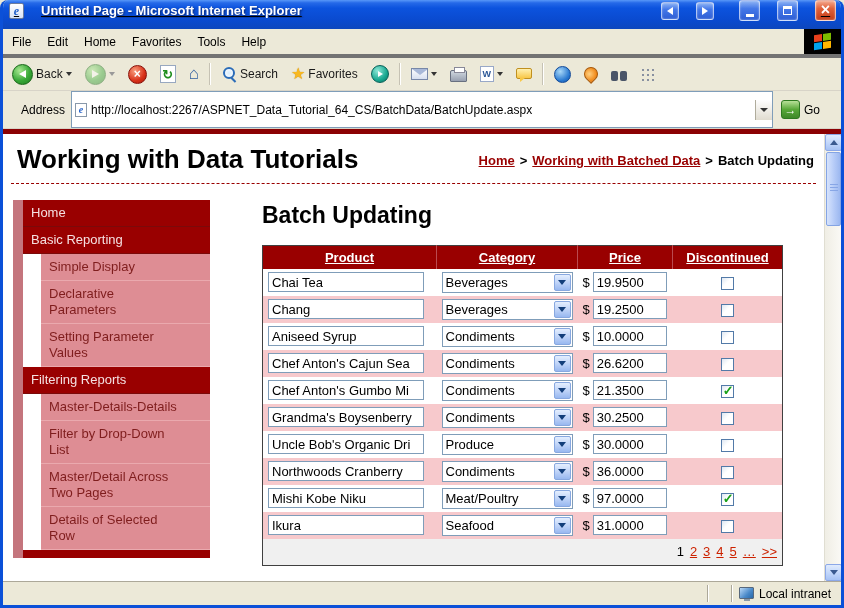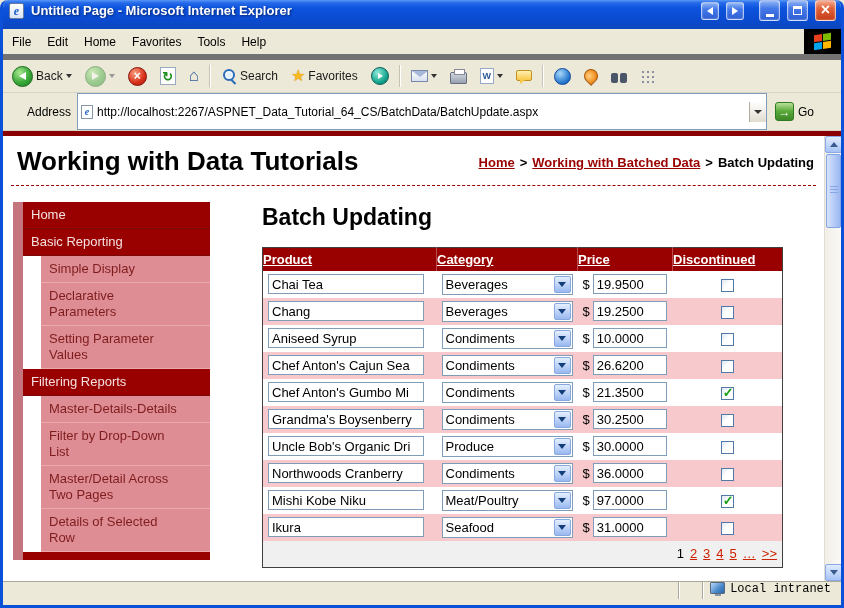--- a/index.html
+++ b/index.html
@@ -1,37 +1,37 @@
 <!DOCTYPE html>
 <html><head>
 <meta charset="utf-8">
 <style>
   *{box-sizing:border-box;margin:0;padding:0;}
   html,body{width:844px;height:608px;overflow:hidden;font-family:"Liberation Sans",sans-serif;background:#ECE9D8;}
   .window{width:844px;height:608px;display:flex;flex-direction:column;background:#ECE9D8;border:3px solid #0B50D8;border-top:none;border-radius:8px 8px 0 0;overflow:hidden;}
 
   
-  .titlebar{flex:0 0 29px;display:flex;align-items:center;gap:7px;padding:0 5px 8px 6px;
-    background:linear-gradient(180deg,#5898F8 0%,#2569E8 10%,#0C53DE 28%,#0A4ACF 70%,#0D47BD 100%);}
+  .titlebar{flex:0 0 29px;display:flex;align-items:center;gap:17px;padding:0 5px 8px 6px;
+    background:linear-gradient(180deg,#5898F8 0%,#2569E8 10%,#0C53DE 28%,#0A4ACF 70%,#0D47BD 100%);text-decoration:underline;}
   .ie-page{width:15px;height:16px;background:linear-gradient(180deg,#fff,#D8E4F8);border:1px solid #6C7C9C;border-radius:2px;display:flex;align-items:center;justify-content:center;flex:0 0 15px;}
   .ie-page::before{content:"e";font-family:"Liberation Serif",serif;font-style:italic;font-weight:bold;font-size:12px;color:#2360C8;line-height:1;}
   .title-text{flex:1;color:#fff;font-size:13px;font-weight:bold;text-shadow:1px 1px 2px rgba(10,30,90,.8);white-space:nowrap;overflow:hidden;}
   .cap-btn{width:21px;height:21px;border-radius:3px;border:1px solid rgba(255,255,255,.6);display:flex;align-items:center;justify-content:center;flex:0 0 auto;
     background:linear-gradient(180deg,#8FB4F4 0%,#4478E8 40%,#2E5ED4 100%);box-shadow:inset 0 0 2px rgba(255,255,255,.5);}
   .cap-btn.small{width:18px;height:18px;}
   .cap-btn.mleft{margin-left:8px;}
   .cap-btn.close{background:linear-gradient(180deg,#F4A88C 0%,#E0613A 40%,#C33D18 100%);}
   .g-min{width:8px;height:3px;background:#fff;margin-top:9px;}
   .g-max{width:9px;height:9px;border:1px solid #fff;border-top-width:3px;}
   .g-close::before{content:"×";color:#fff;font-size:16px;font-weight:bold;line-height:1;display:block;margin-top:-2px;}
   .g-left{width:0;height:0;border-top:4px solid transparent;border-bottom:4px solid transparent;border-right:6px solid #fff;}
   .g-right{width:0;height:0;border-top:4px solid transparent;border-bottom:4px solid transparent;border-left:6px solid #fff;}
 
   
-  .menubar{flex:0 0 25px;display:flex;align-items:center;background:#ECE9D8;border-bottom:6px solid #737373;padding-left:1px;}
+  .menubar{flex:0 0 25px;display:flex;align-items:center;background:#ECE9D8;border-bottom:4px solid #737373;padding-left:1px;}
   .menu-items{display:flex;align-items:center;}
   .menu-item{padding:4px 8px;font-size:12px;color:#000;}
   .flag-box{margin-left:auto;width:37px;height:25px;background:#000;display:flex;align-items:center;justify-content:center;}
   .flag{display:grid;grid-template-columns:8px 8px;grid-template-rows:7px 7px;gap:1px;transform:skewY(-8deg);}
   .flag i{display:block;}
   .f0{background:#E8401C}.f1{background:#7CBB00}.f2{background:#00A3EE}.f3{background:#FFB700}
 
   
   .toolbar{flex:0 0 33px;display:flex;align-items:center;background:#ECE9D8;border-bottom:1px solid #D8D4C8;padding:0 3px;gap:1px;}
   .tbtn{display:flex;align-items:center;gap:3px;padding:3px 5px;border:1px solid transparent;border-radius:2px;}
@@ -69,21 +69,21 @@
   .icon-msgr{width:17px;height:17px;border-radius:50%;border:1px solid #104898;background:radial-gradient(circle at 35% 30%,#A8D8F8,#2878D0 65%,#1858A8);}
   .icon-fire{width:14px;height:14px;border-radius:50% 50% 50% 0;border:1px solid #A85808;transform:rotate(-45deg);
     background:radial-gradient(circle at 40% 40%,#FFD080,#F08818 70%,#C86008);}
   .icon-binoc{width:16px;height:10px;position:relative;margin-top:3px;}
   .icon-binoc::before,.icon-binoc::after{content:"";position:absolute;top:0;width:7px;height:10px;background:#4A5568;border-radius:2px;}
   .icon-binoc::before{left:0}.icon-binoc::after{right:0}
   .icon-grid{width:2px;height:2px;background:#8890A0;margin:2px 11px 11px 2px;
     box-shadow:5px 0 #8890A0,10px 0 #8890A0,0 5px #8890A0,5px 5px #8890A0,10px 5px #8890A0,0 10px #8890A0,5px 10px #8890A0,10px 10px #8890A0;}
 
   
-  .addressbar{flex:0 0 27px;display:flex;align-items:center;background:#ECE9D8;padding:0 20px;gap:6px;border-bottom:1px solid #D8D4C8;}
+  .addressbar{flex:0 0 27px;display:flex;align-items:center;background:#ECE9D8;padding:0 14px;gap:6px;border-bottom:1px solid #D8D4C8;}
   .addr-label{font-size:12px;color:#000;padding-left:4px;}
   .addr-field{flex:1;height:37px;background:#fff;border:1px solid #7F9DB9;display:flex;align-items:center;gap:4px;padding-left:3px;}
   .addr-ico{width:12px;height:14px;background:#fff;border:1px solid #8898AA;display:flex;align-items:center;justify-content:center;flex:0 0 12px;}
   .addr-ico::before{content:"e";font-family:"Liberation Serif",serif;font-style:italic;font-weight:bold;font-size:10px;color:#2360C8;line-height:1;}
   .addr-url{flex:1;font-size:12px;white-space:nowrap;overflow:hidden;color:#000;}
   .addr-drop{width:17px;height:20px;background:linear-gradient(180deg,#FEFEFE,#E0DCD0);border-left:1px solid #B0AC9C;display:flex;align-items:center;justify-content:center;}
   .addr-drop::before{content:"";width:0;height:0;border-left:4px solid transparent;border-right:4px solid transparent;border-top:4px solid #333;}
   .go-btn{display:flex;align-items:center;gap:4px;padding:0 7px 0 2px;}
   .go-ico{width:19px;height:19px;border-radius:3px;border:1px solid #2E7A20;display:flex;align-items:center;justify-content:center;
     background:linear-gradient(180deg,#B8E098,#58A838 50%,#3E8828);}
@@ -110,21 +110,21 @@
   .side-rail{position:absolute;left:0;top:0;bottom:0;width:10px;background:#C4757D;}
   .side-items{position:relative;}
   .side-section{margin-left:10px;background:#990000;color:#F5E0E1;padding:5px 8px;font-size:13px;line-height:16px;border-bottom:1px solid #7A0A0A;cursor:pointer;}
   .side-section.partial{height:8px;padding:0;border-bottom:none;}
   .side-link{margin-left:28px;background:#DE8D94;color:#7f1d1d;padding:5px 26px 5px 8px;font-size:13px;line-height:16px;border-bottom:1px solid #EAA9AE;cursor:pointer;}
 
   
   .main{margin-left:52px;width:520px;}
   .page-heading{font-size:23px;font-weight:bold;margin:2px 0 16px;color:#000;}
   table.grid{border-collapse:collapse;width:520px;border:1px solid #404040;table-layout:fixed;}
-  .grid th{background:#990000;color:#fff;height:23px;font-size:13px;font-weight:bold;text-align:left;padding:0;border-left:1px solid #BA4A50;}
+  .grid th{background:#990000;color:#fff;height:23px;font-size:13px;font-weight:bold;text-align:center;padding:0;border-left:1px solid #BA4A50;}
   .grid th:first-child{border-left:none;}
   .grid th:nth-child(1){width:174px}.grid th:nth-child(2){width:141px}.grid th:nth-child(3){width:95px}.grid th:nth-child(4){width:110px}
   .col-link{text-decoration:underline;cursor:pointer;}
   .grid td{height:27px;padding:0 5px;font-size:13px;vertical-align:middle;}
   tr.row-alt{background:#F7C9CC;}
   .txt{height:20px;border:1px solid #7F9DB9;font:13px "Liberation Sans",sans-serif;padding:1px 3px;background:#fff;color:#000;}
   .product-txt{width:156px;}
   .selectbox{width:131px;height:21px;border:1px solid #7F9DB9;background:#fff;display:flex;align-items:center;cursor:pointer;}
   .select-value{flex:1;padding-left:3px;font-size:13px;white-space:nowrap;overflow:hidden;color:#000;}
   .select-btn{flex:0 0 17px;height:17px;margin:1px;border:1px solid #88A8E0;border-radius:2px;display:flex;align-items:center;justify-content:center;
@@ -147,21 +147,21 @@
     background:linear-gradient(180deg,#E0EBFD 0%,#C4D8FB 50%,#A6C2F4 100%);}
   .sb-btn.up{top:0;}
   .sb-btn.down{bottom:0;}
   .sb-btn.up::before{content:"";width:0;height:0;border-left:4px solid transparent;border-right:4px solid transparent;border-bottom:5px solid #3A5A90;}
   .sb-btn.down::before{content:"";width:0;height:0;border-left:4px solid transparent;border-right:4px solid transparent;border-top:5px solid #3A5A90;}
   .sb-thumb{position:absolute;left:1px;top:18px;width:15px;height:74px;border:1px solid #84A4E4;border-radius:2px;
     background:linear-gradient(90deg,#D6E3FC 0%,#B8CDF8 50%,#9CB8F0 100%);}
   .sb-thumb::after{content:"";position:absolute;left:3px;top:34px;width:8px;height:1px;background:#87A6E6;box-shadow:0 -3px #87A6E6,0 3px #87A6E6;}
 
   
-  .statusbar{flex:0 0 24px;display:flex;align-items:flex-start;background:#ECE9D8;border-top:1px solid #ACA899;font-family:Liberation Mono, monospace;}
+  .statusbar{flex:0 0 24px;display:flex;align-items:center;background:#ECE9D8;border-top:1px solid #ACA899;}
   .status-left{flex:1;height:18px;margin:0 2px;}
   .status-sep{width:2px;height:17px;border-left:1px solid #ACA899;border-right:1px solid #fff;}
   .status-mid{width:22px;height:18px;}
   .status-right{display:flex;align-items:center;gap:5px;padding:0 10px 0 6px;font-size:12px;color:#000;}
   .zone-icon{width:15px;height:12px;border:1px solid #58687C;border-radius:1px;position:relative;margin-bottom:2px;
     background:linear-gradient(135deg,#B8D8F8 0%,#4888C8 60%,#2868A8 100%);}
   .zone-icon::after{content:"";position:absolute;left:4px;bottom:-3px;width:6px;height:2px;background:#8898A8;}
 </style>
 </head>
 <body>

